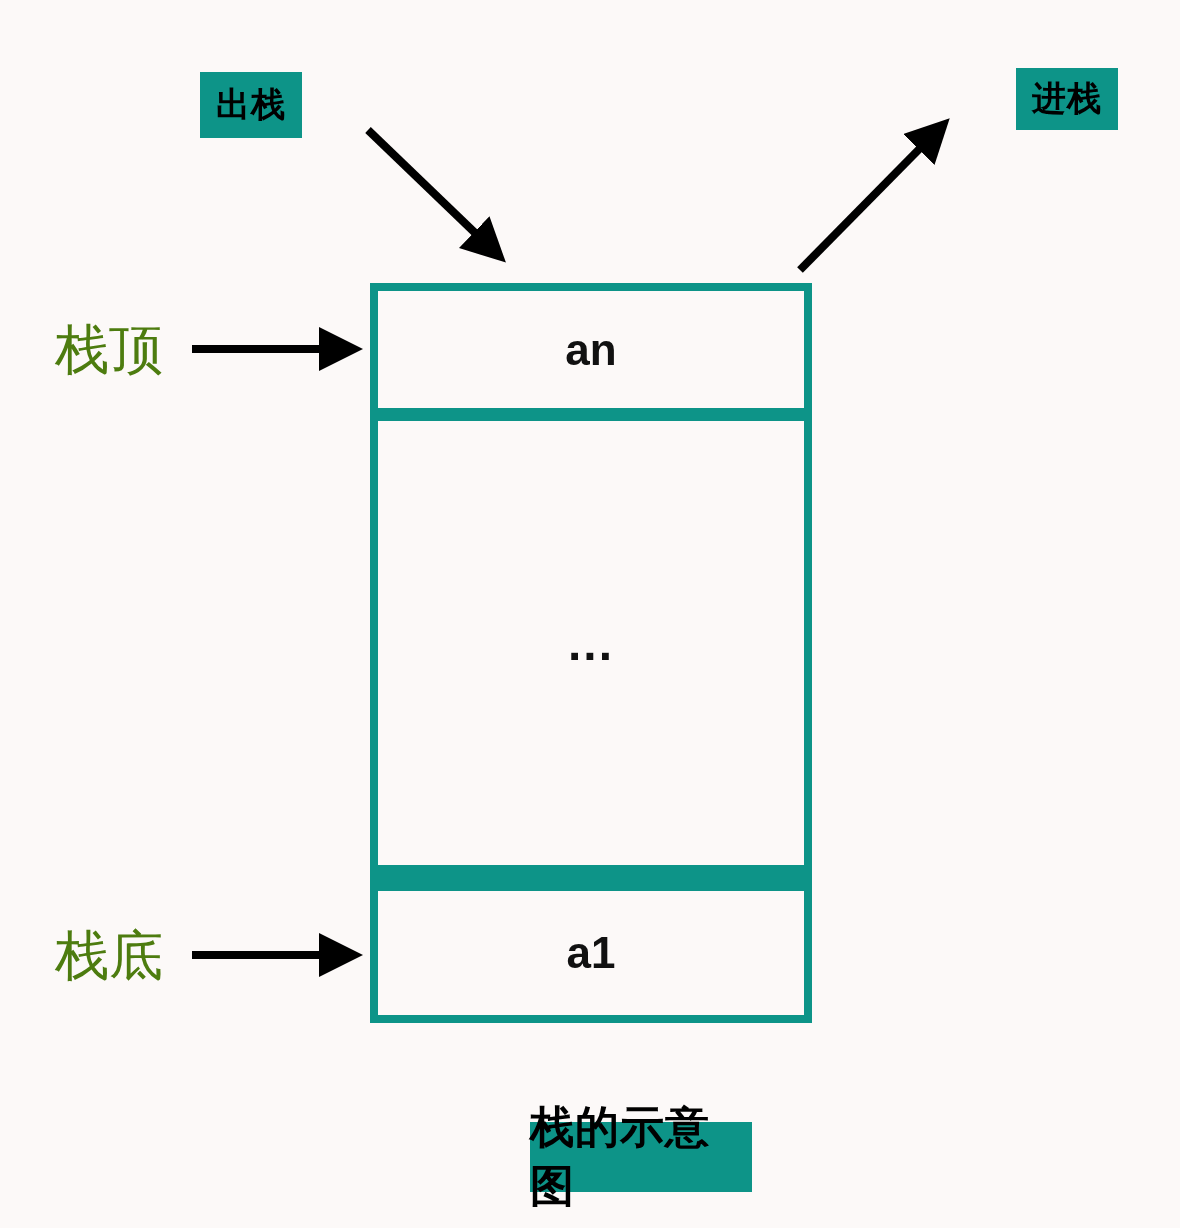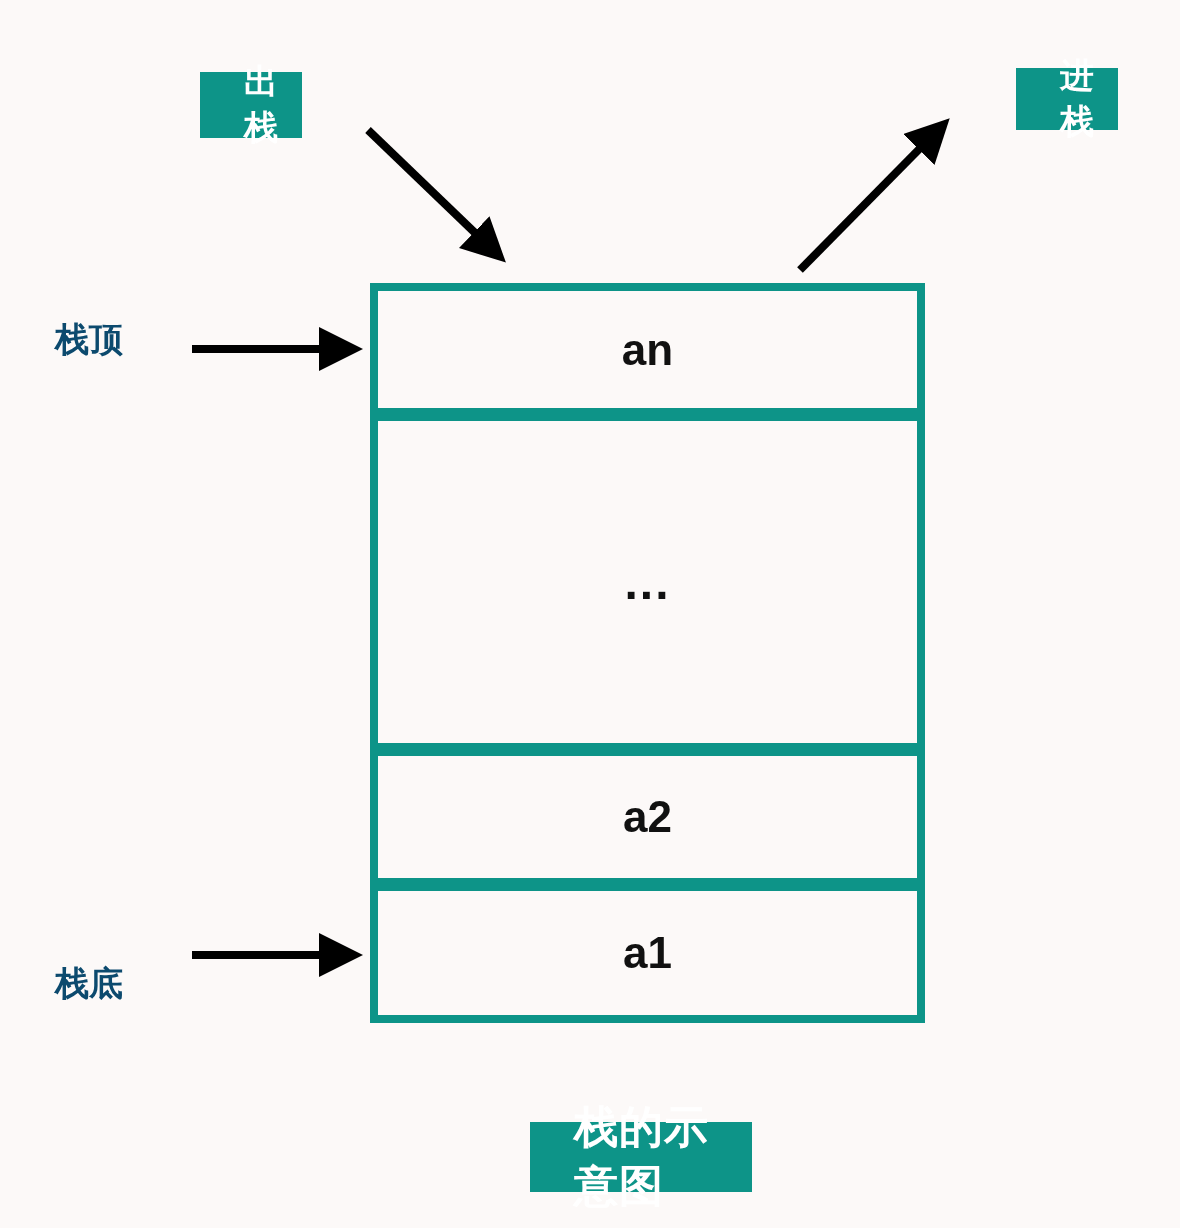--- a/index.html
+++ b/index.html
@@ -10,27 +10,26 @@
     overflow: hidden;
   }
   .canvas {
     position: relative;
     width: 1180px; height: 1228px;
     background: #FCF9F8;
   }
   .badge {
     position: absolute;
     background: #0D9488;
-    color: #ffffff;
+    color: #000000;
     font-weight: bold;
     display: flex;
     align-items: center;
     justify-content: center;
     letter-spacing: 1px;
-    padding-left: 44px;
   }
   .pop-badge {
     left: 200px; top: 72px;
     width: 102px; height: 66px;
     font-size: 34px;
   }
   .push-badge {
     left: 988px; top: 68px;
     width: 102px; height: 62px;
     font-size: 34px;
@@ -42,31 +41,31 @@
     font-size: 44px;
   }
   .arrows {
     position: absolute;
     left: 0; top: 0;
     width: 1180px; height: 1228px;
     pointer-events: none;
   }
   .side-label {
     position: absolute;
-    color: #0c4a6e;
-    font-weight: bold;
-    font-size: 34px;
+    color: #4d7c0f;
+    font-weight: normal;
+    font-size: 54px;
     line-height: 1;
   }
   .top-label { left: 55px; top: 322px; }
-  .bottom-label { left: 55px; top: 928px; margin-top: 38px; }
+  .bottom-label { left: 55px; top: 928px; }
   .stack {
     position: absolute;
     left: 370px; top: 283px;
-    width: 555px; height: 740px;
+    width: 442px; height: 740px;
     border: 8px solid #0D9488;
     background: #FCF9F8;
     display: flex;
     flex-direction: column;
   }
   .cell {
     display: flex;
     align-items: center;
     justify-content: center;
     color: #111111;
@@ -111,20 +110,19 @@
 
   <div class="side-label top-label">栈顶</div>
 
   <div class="side-label bottom-label">栈底</div>
 
   <div class="stack">
     <div class="cell cell-an">an</div>
     <div class="divider"></div>
     <div class="cell cell-mid">...</div>
     <div class="divider"></div>
-    <div class="cell cell-a2">a2</div>
     <div class="divider"></div>
     <div class="cell cell-a1">a1</div>
   </div>
 
   <div class="badge caption-badge">栈的示意图</div>
 
 </div>
 
 </body></html>

